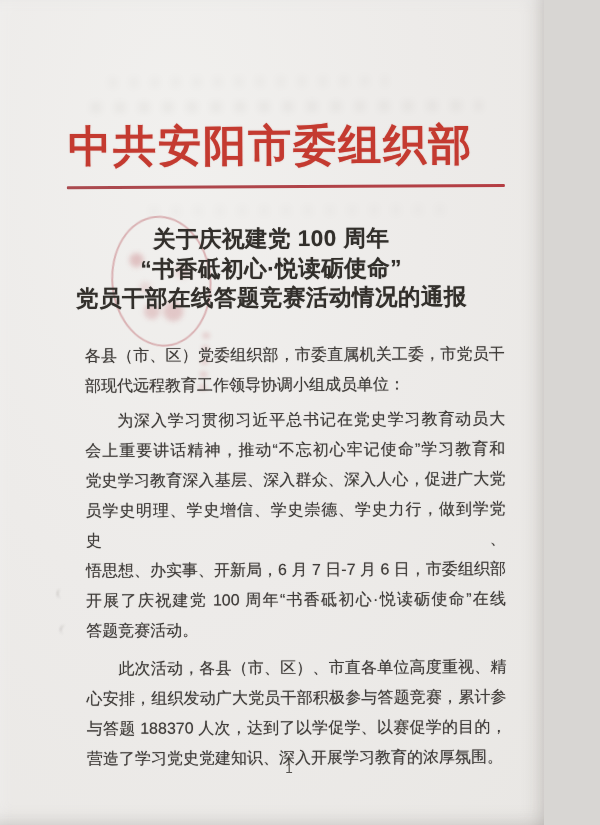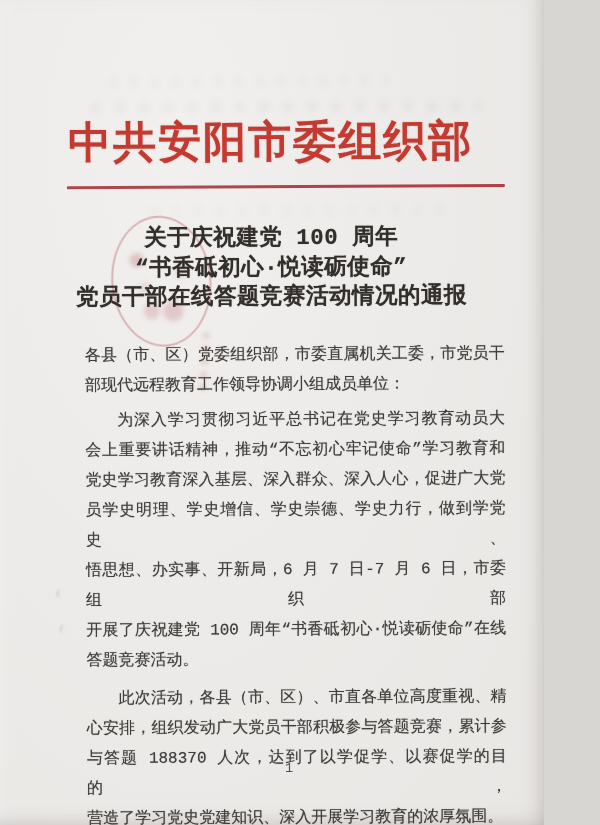--- a/index.html
+++ b/index.html
@@ -1,18 +1,18 @@
 <!DOCTYPE html>
 <html><head>
 <meta charset="utf-8">
 <style>
   html,body { margin:0; padding:0; background:#d8d6d3; }
   .page {
     position:relative; width:544px; height:825px; overflow:hidden;
-    font-family:Liberation Mono, monospace;
+    font-family:Liberation Sans, sans-serif;
     background:
       radial-gradient(ellipse at 32% 18%, #f1f0ee 0%, #edebe9 48%, #e9e7e4 100%);
     box-shadow:
       inset -12px 0 20px -10px rgba(105,100,95,0.30),
       inset 0 -12px 20px -12px rgba(105,100,95,0.22),
       inset 8px 8px 18px -12px rgba(255,255,255,0.85);
   }
   .content { position:absolute; inset:0; transform:rotate(-0.3deg); transform-origin:300px 400px; }
 
   

